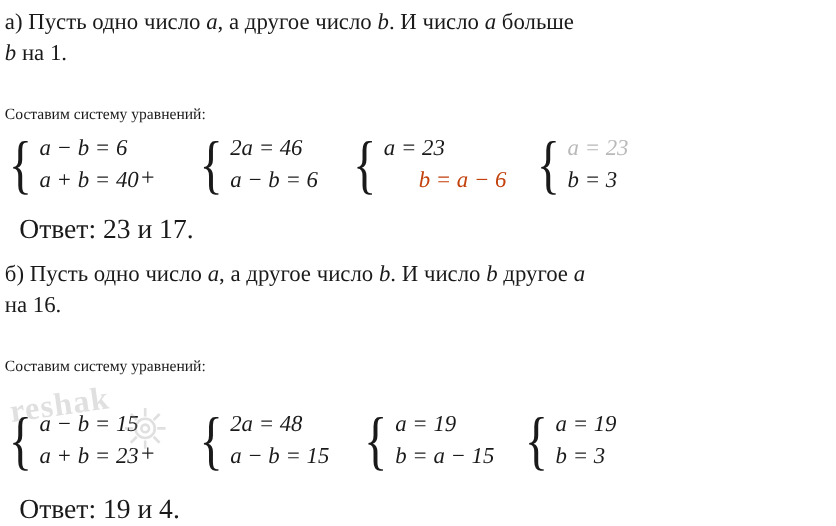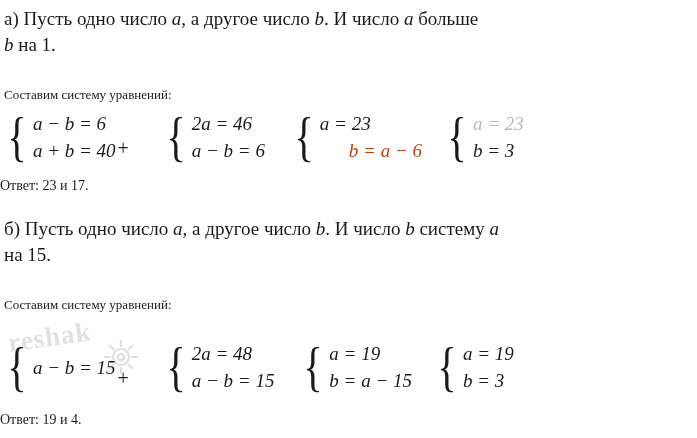--- a/index.html
+++ b/index.html
@@ -30,21 +30,21 @@
   .para {
     font-size: 19px;
     line-height: 26px;
   }
   .it { font-style: italic; }
   .p-a { position: absolute; left: 4px; top: 6px; width: 690px; }
   .p-b { position: absolute; left: 4px; top: 216px; width: 690px; }
   .sys-head { position: absolute; left: 4px; }
   .sys-head-a { top: 82px; }
   .sys-head-b { top: 292px; }
-  .answer { position: absolute; left: 0; font-size: 14px; }
+  .answer { position: absolute; left: 16px; font-size: 23px; }
   .answer-a { top: 178px; }
   .answer-b { top: 412px; }
 
   .systems-row {
     position: absolute;
     left: 4px;
     display: flex;
     align-items: flex-start;
   }
   .row-a { top: 110px; }
@@ -173,34 +173,35 @@
         <span class="eq it">b = 3</span>
       </span>
     </div>
   </div>
 
   <div class="answer answer-a">Ответ: 23 и 17.</div>
 
   <div class="p-b">
     <div class="para">
       <span>б)</span>
-      <span>Пусть одно число </span><span class="it">a</span><span>, а другое число </span><span class="it">b</span><span>. И число </span><span class="it">b</span><span> систему </span><span class="it">a</span>
-    </div>
-    <div class="para">
-      <span>на 15.</span>
+      <span>Пусть одно число </span><span class="it">a</span><span>, а другое число </span><span class="it">b</span><span>. И число </span><span class="it">b</span><span> другое </span><span class="it">a</span>
+    </div>
+    <div class="para">
+      <span>на 16.</span>
     </div>
   </div>
 
   <div class="sys-head sys-head-b line">Составим систему уравнений:</div>
 
   <div class="systems-row row-b">
     <div class="sysblock">
       <span class="brace">{</span>
       <span class="eqs">
         <span class="eq it">a − b = 15</span>
+        <span class="eq it">a + b = 23</span>
       </span>
       <span class="plus">+</span>
     </div>
     <div class="gap1"></div>
     <div class="sysblock">
       <span class="brace">{</span>
       <span class="eqs">
         <span class="eq it">2a = 48</span>
         <span class="eq it">a − b = 15</span>
       </span>

